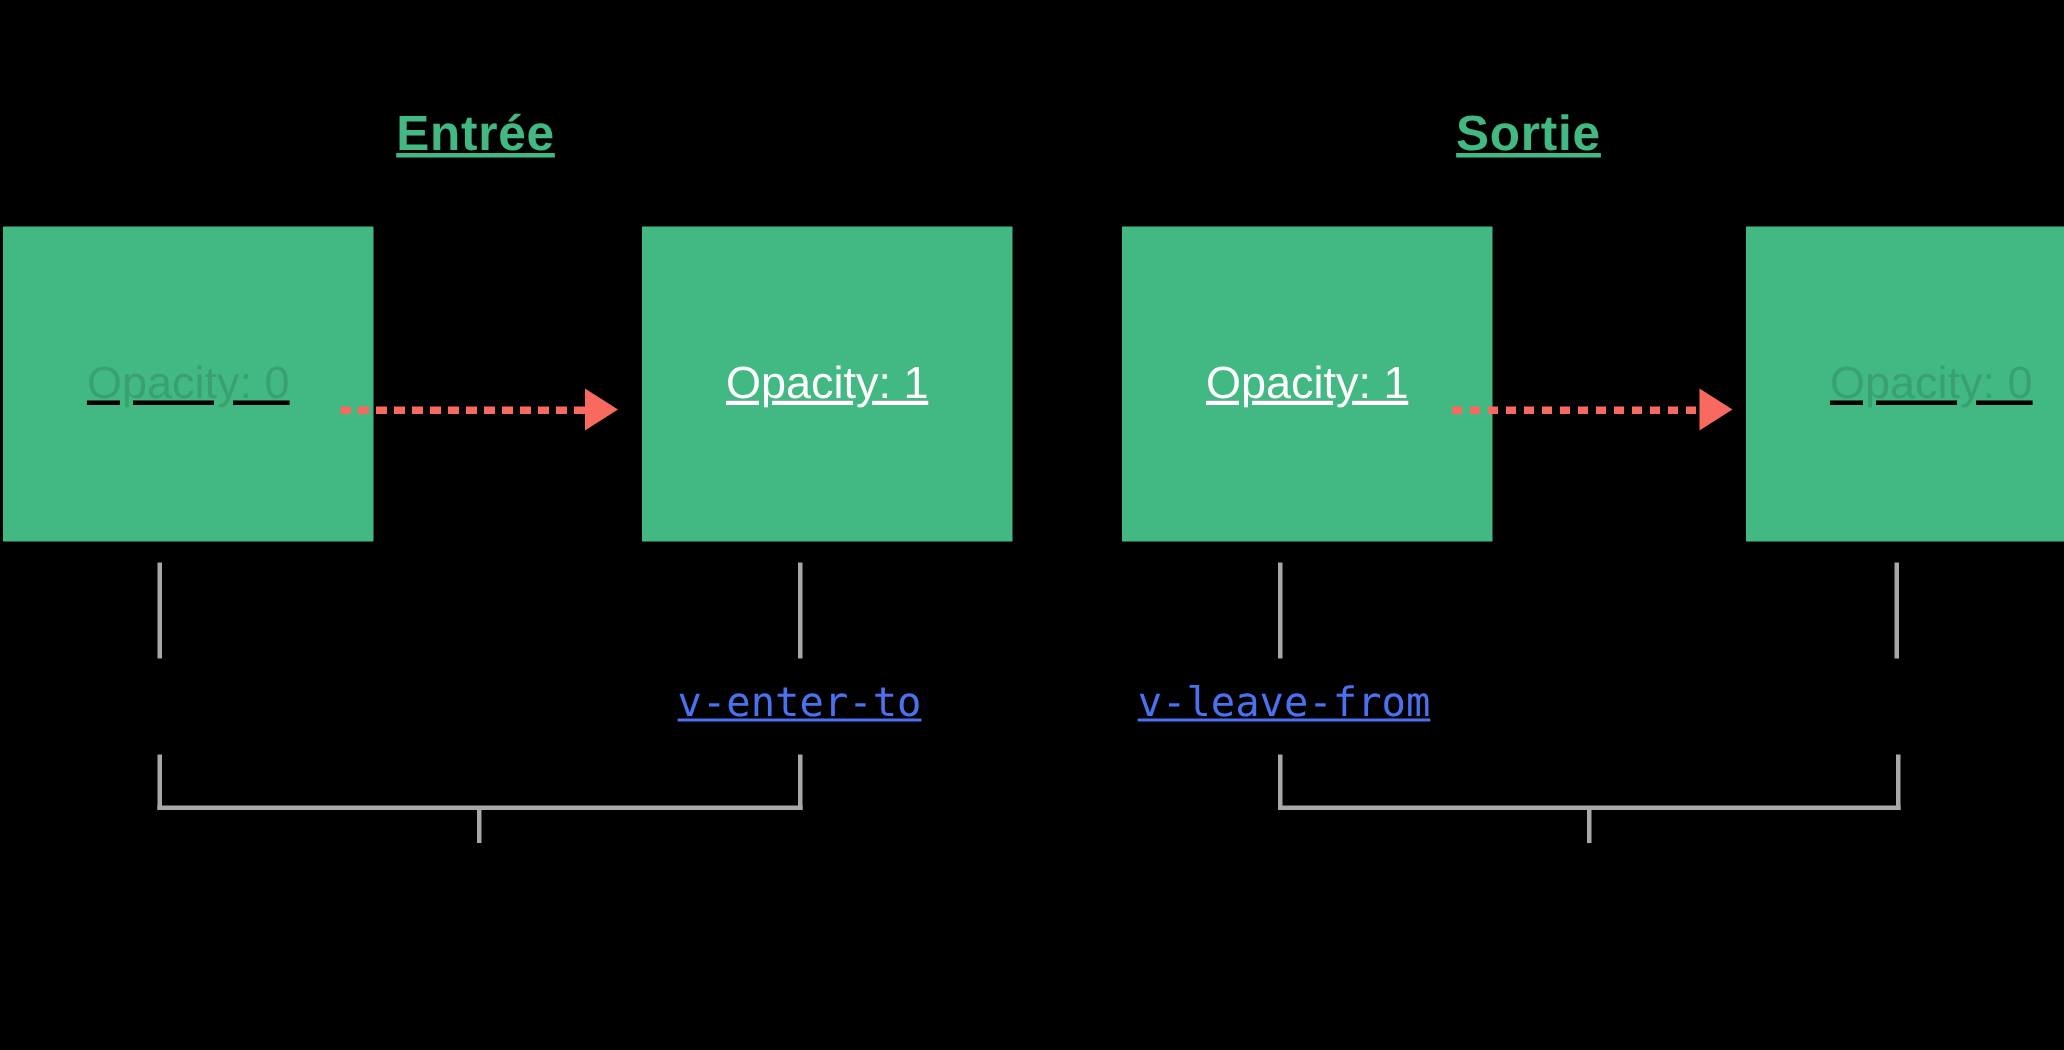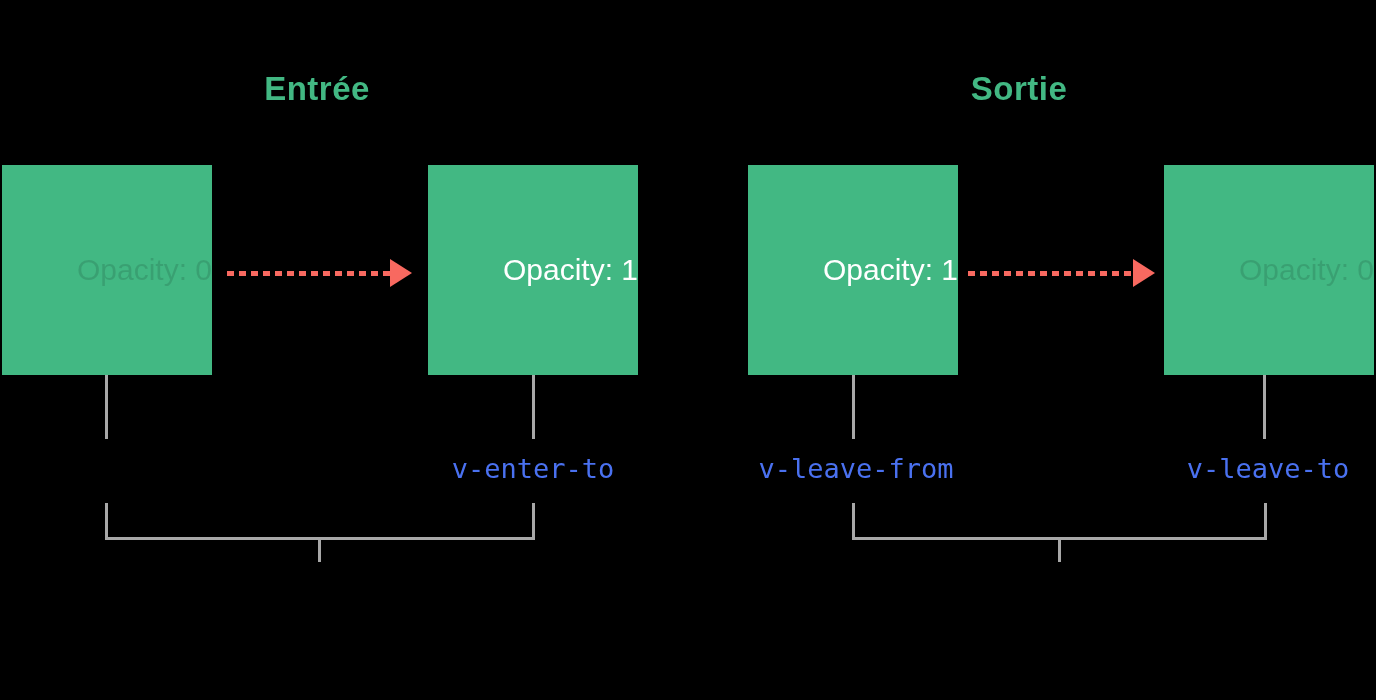--- a/index.html
+++ b/index.html
@@ -4,36 +4,36 @@
 <style>
   :root {
     --box-green: #42b883;
     --title-green: #42b883;
     --arrow-red: #f86960;
     --class-blue: #4a71f0;
     --connector-gray: #a8a8a8;
     --box-text-white: #ffffff;
     --background: #000000;
   }
-  * { margin: 0; padding: 0; box-sizing: border-box; }
+  * { margin: 0; padding: 0; box-sizing: border-box; text-decoration: underline; }
   html, body { width: 1376px; height: 700px; overflow: hidden; }
   body { background: var(--background); font-family: "Liberation Sans", sans-serif; }
 
   .stage { position: relative; width: 1376px; height: 700px; background: var(--background); }
 
   .section-title {
     position: absolute; top: 70px; transform: translateX(-50%);
     color: var(--title-green); font-size: 33px; font-weight: bold;
     white-space: nowrap; letter-spacing: 0.5px;
   }
 
   .box {
-    position: absolute; top: 165px; width: 210px; height: 210px;
+    position: absolute; top: 151px; width: 247px; height: 210px;
     background: var(--box-green);
-    display: flex; align-items: center; justify-content: flex-end;
+    display: flex; align-items: center; justify-content: center;
   }
   .box .box-label {
     font-size: 30px; color: var(--box-text-white); white-space: nowrap;
   }
   .box.faded .box-label { color: rgba(0,0,0,0.13); }
 
   .arrow { position: absolute; top: 259px; height: 28px; }
   .arrow .arrow-dash {
     position: absolute; left: 0; right: 22px; top: 12px; height: 5px;
     background: repeating-linear-gradient(90deg,
@@ -111,19 +111,18 @@
   </div>
 
   <div class="box faded" style="left:1164px;">
     <span class="box-label">Opacity: 0</span>
   </div>
 
   <div class="vline" style="left:852px;"></div>
   <div class="vline" style="left:1263px;"></div>
 
   <div class="class-label row" style="left:856px;text-align:center;">v-leave-from</div>
-  <div class="class-label row" style="left:1268px;">v-leave-to</div>
 
   <div class="bracket" style="left:852px; width:415px;"></div>
   <div class="bracket-stub" style="left:1058px;"></div>
 
 
 </div>
 
 </body></html>

